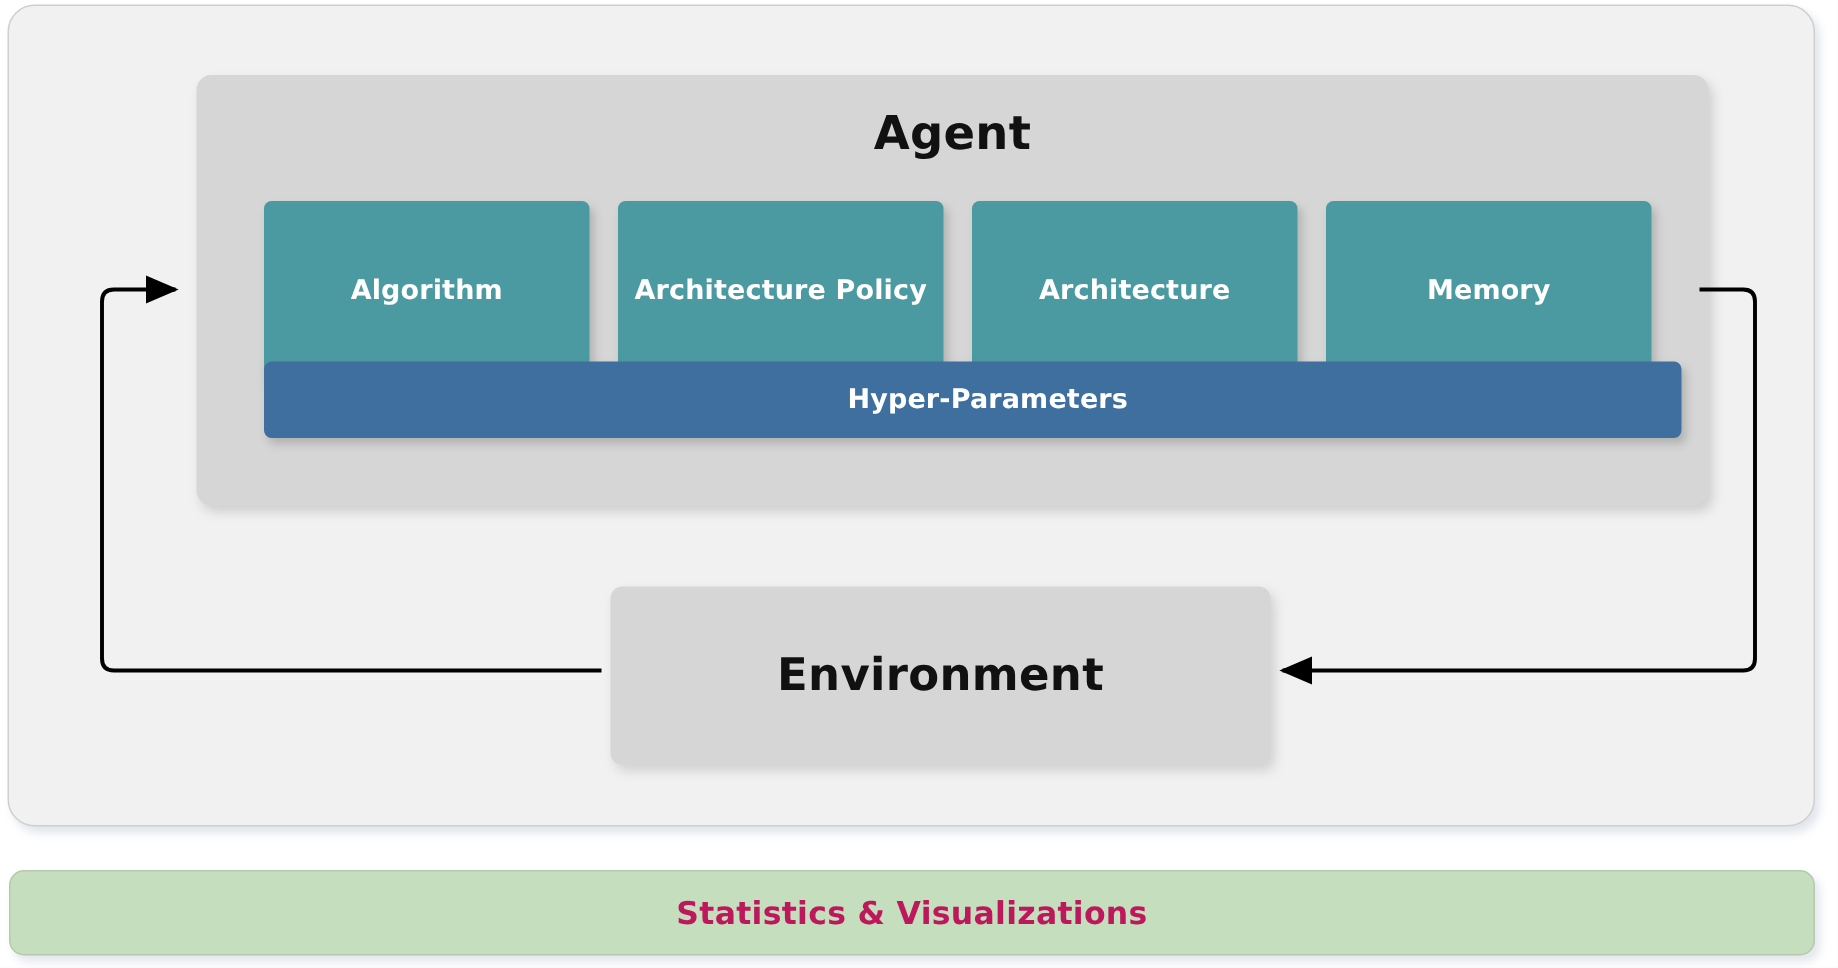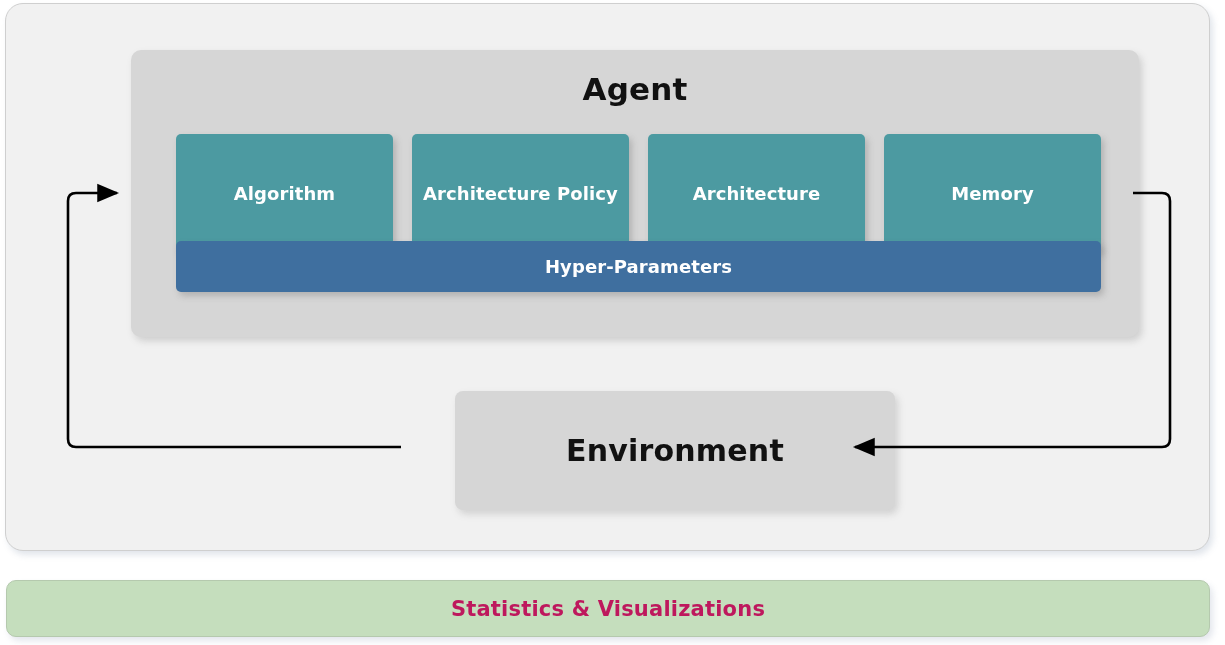--- a/index.html
+++ b/index.html
@@ -87,36 +87,36 @@
     background: #3f6f9f;
     border-radius: 5px;
     display: flex;
     align-items: center;
     justify-content: center;
     color: #ffffff;
     font-size: 18px;
     font-weight: bold;
     box-shadow: 3px 4px 6px rgba(120,120,120,0.38);
     letter-spacing: .1px;
+    padding-left: 20px;
   }
 
   
   #environment-box {
     position: absolute;
     left: 401px;
     top: 387px;
     width: 440px;
     height: 119px;
     background: #d6d6d6;
     border-radius: 8px;
     display: flex;
     align-items: center;
     justify-content: center;
     box-shadow: 3px 4px 7px rgba(130,130,130,0.28);
-    margin-left: 48px;
   }
   #environment-label {
     font-size: 30px;
     font-weight: bold;
     color: #111111;
     letter-spacing: .2px;
   }
 
   
   #arrow-layer {

